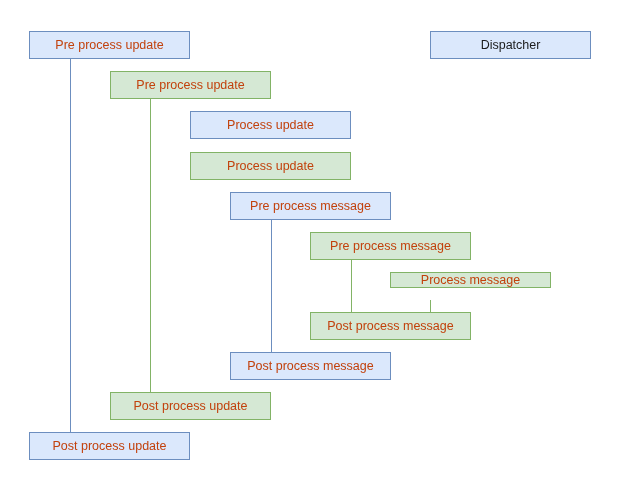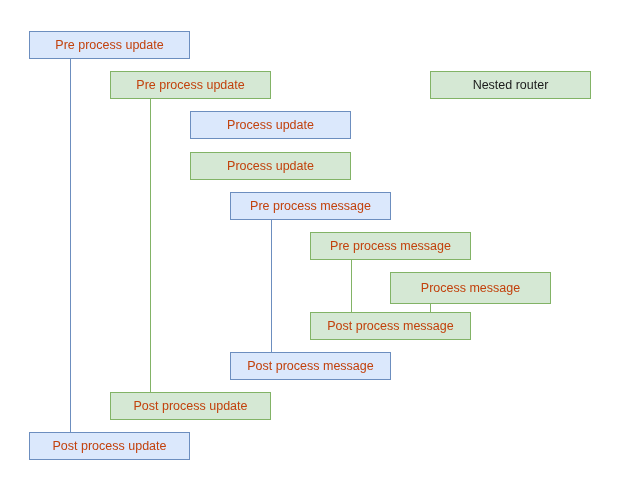--- a/index.html
+++ b/index.html
@@ -97,33 +97,33 @@
     </div>
   <div class="node router" id="n4" style="left: 190px; top: 152px; width: 161px; height: 28px;">
       <span>Process update</span>
     </div>
   <div class="node dispatcher" id="n5" style="left: 230px; top: 192px; width: 161px; height: 28px;">
       <span>Pre process message</span>
     </div>
   <div class="node router" id="n6" style="left: 310px; top: 232px; width: 161px; height: 28px;">
       <span>Pre process message</span>
     </div>
-  <div class="node router" id="n7" style="left: 390px; top: 272px; width: 161px; height: 32px;">
+  <div class="node router" id="n7" style="left: 390px; top: 272px; width: 161px; height: 16px;">
       <span>Process message</span>
     </div>
   <div class="node router" id="n8" style="left: 310px; top: 312px; width: 161px; height: 28px;">
       <span>Post process message</span>
     </div>
   <div class="node dispatcher" id="n9" style="left: 230px; top: 352px; width: 161px; height: 28px;">
       <span>Post process message</span>
     </div>
   <div class="node router" id="n10" style="left: 110px; top: 392px; width: 161px; height: 28px;">
       <span>Post process update</span>
     </div>
   <div class="node dispatcher" id="n11" style="left: 29px; top: 432px; width: 161px; height: 28px;">
       <span>Post process update</span>
     </div>
 
-  <div class="legend-node router" id="lg2" style="left: 430px; top: 71px; width: 161px; height: 28px;">
-      <span>Nested router</span>
+  <div class="legend-node dispatcher" id="lg1" style="left: 430px; top: 31px; width: 161px; height: 28px;">
+      <span>Dispatcher</span>
     </div>
 
 </div>
 
 </body></html>

